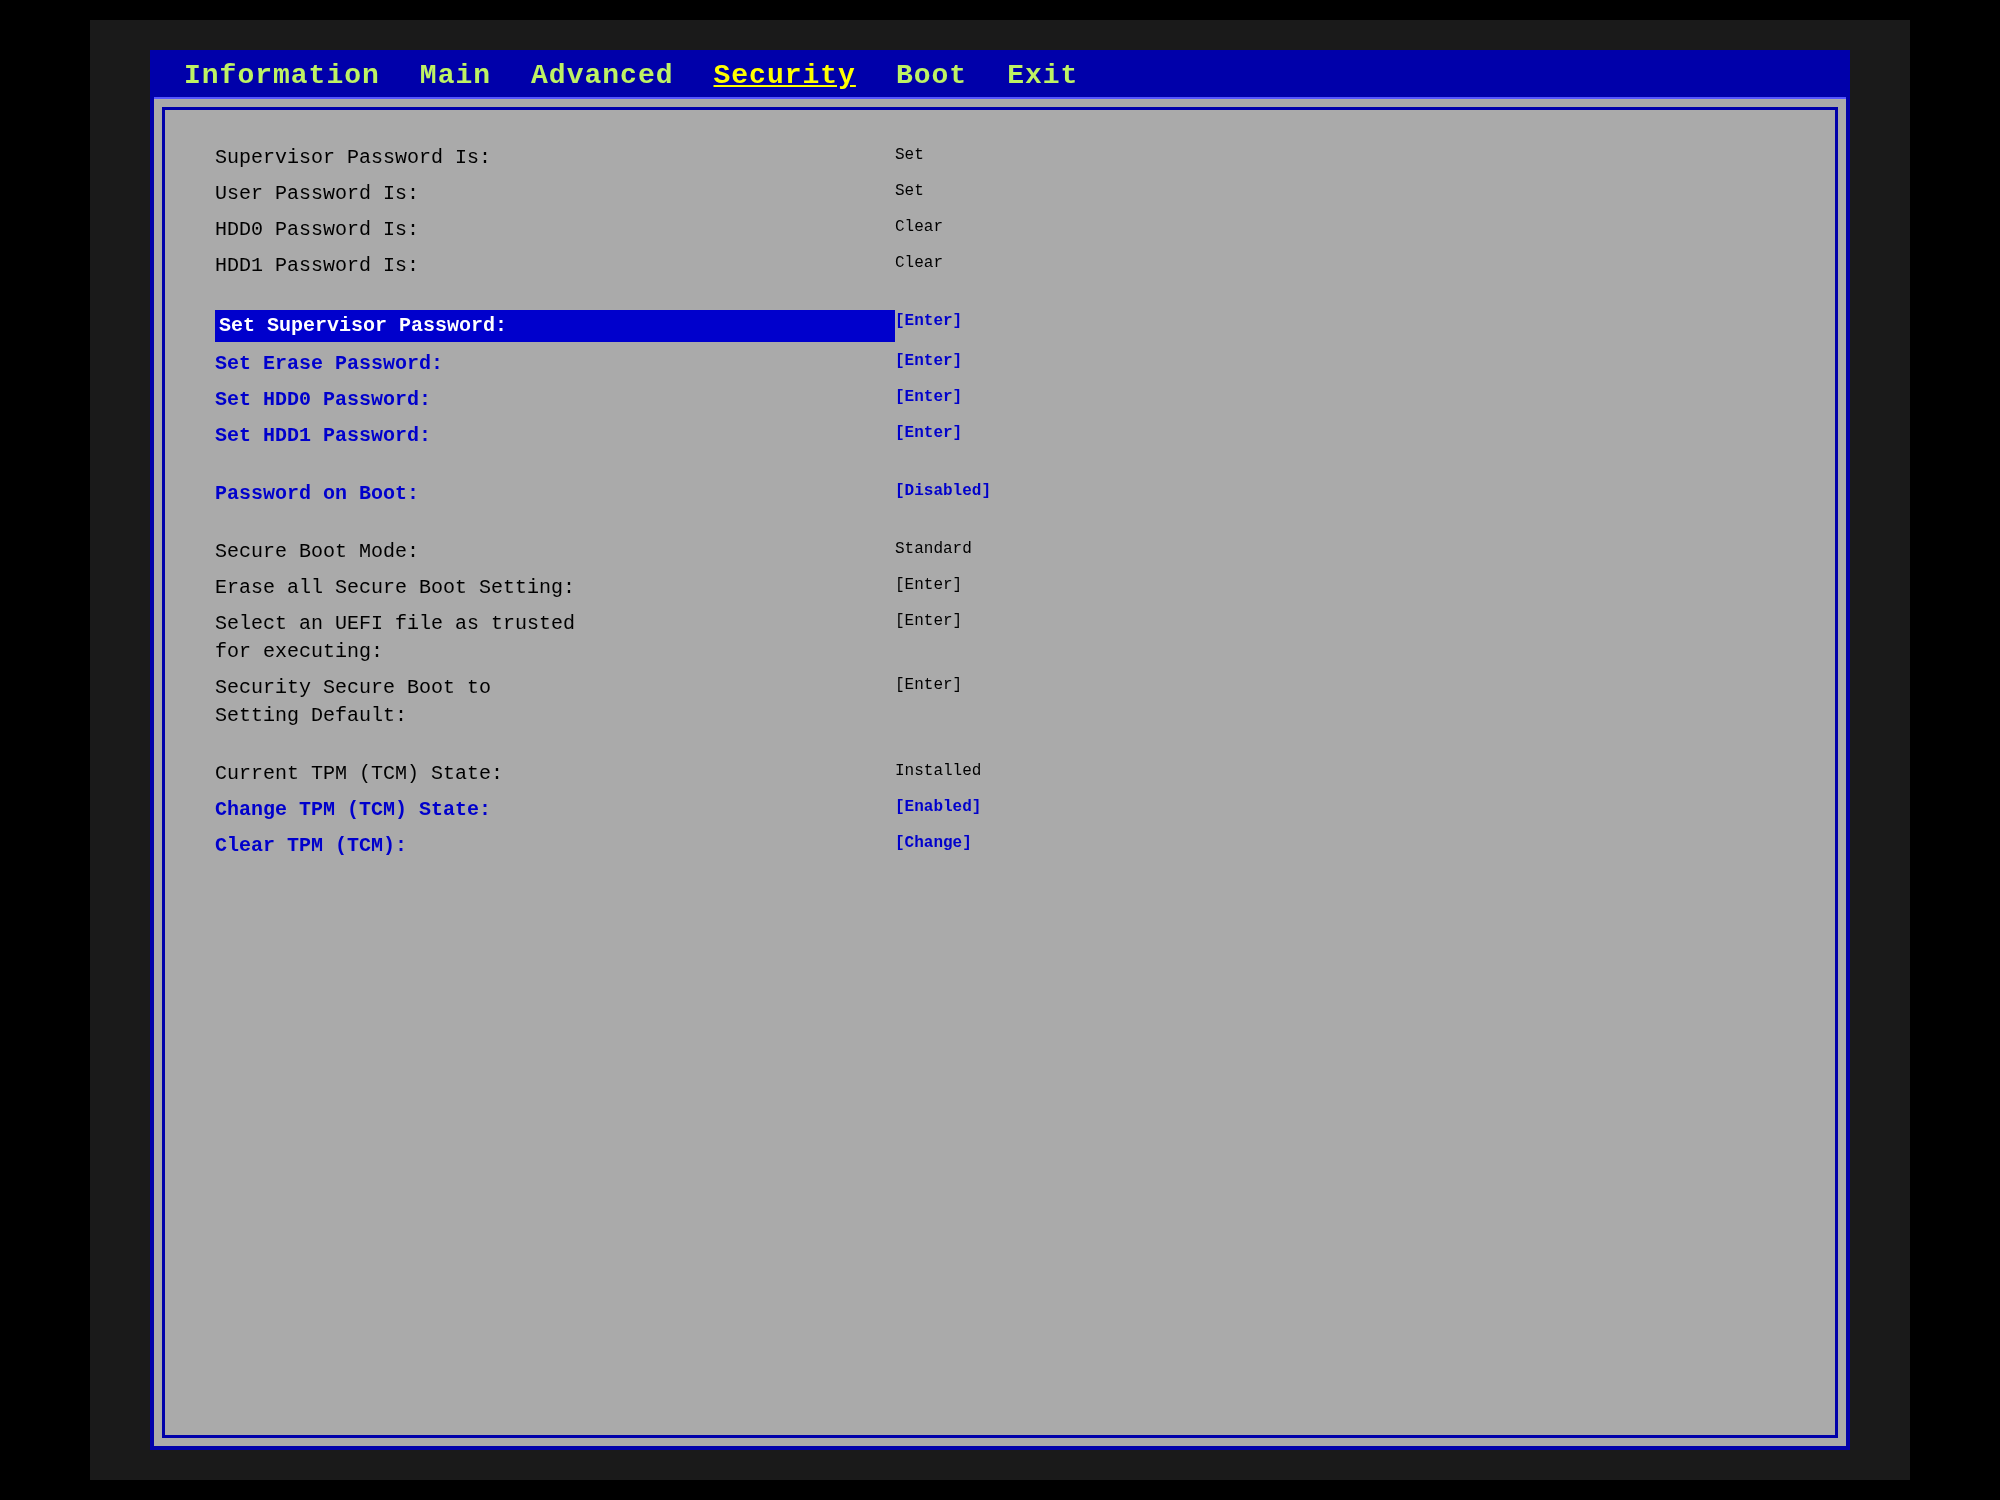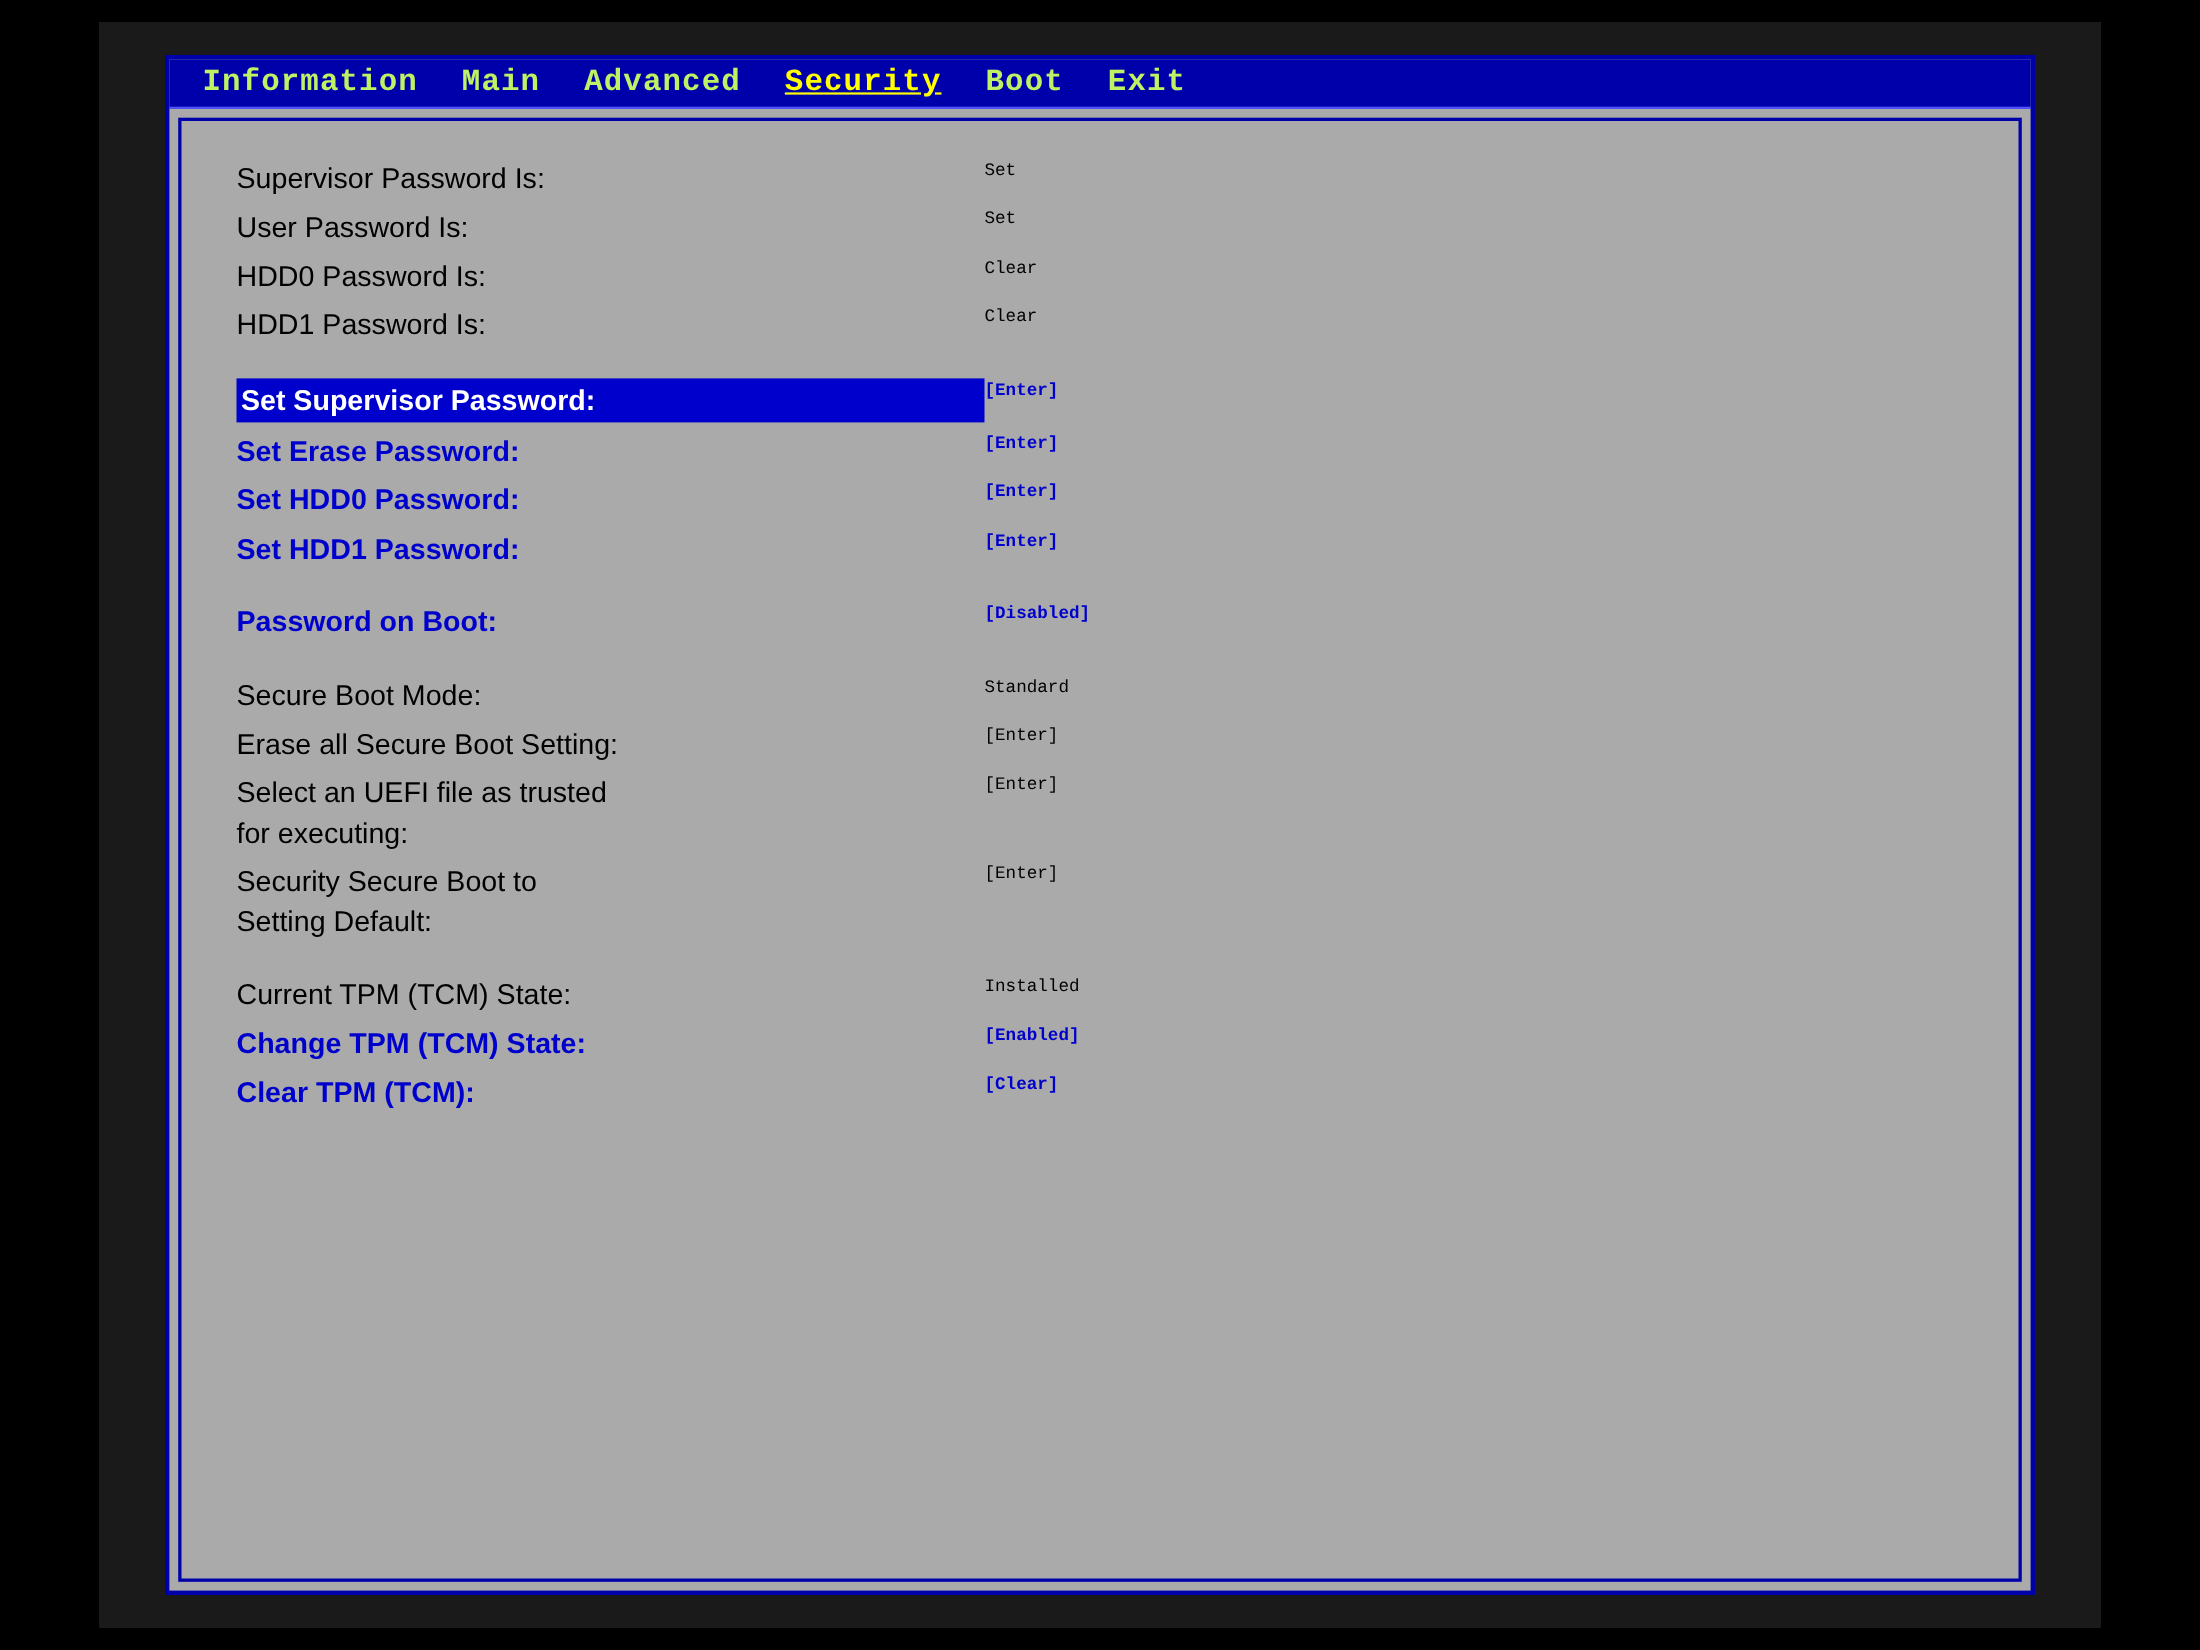--- a/index.html
+++ b/index.html
@@ -83,22 +83,22 @@
 
     .setting-row {
       display: flex;
       flex-direction: row;
       align-items: flex-start;
       padding: 4px 0;
     }
 
     .setting-label {
       color: #000;
-      font-size: 26px;
-      font-family: Liberation Sans, sans-serif;
+      font-size: 20px;
+      font-family: Liberation Mono, monospace;
       min-width: 680px;
       line-height: 1.4;
     }
 
     .setting-label.blue {
       color: #00c;
       font-weight: bold;
     }
 
     .setting-label.highlighted {
@@ -220,20 +220,20 @@
         <div class="setting-row">
           <span class="setting-label">Current TPM (TCM) State:</span>
           <span class="setting-value">Installed</span>
         </div>
         <div class="setting-row">
           <span class="setting-label blue">Change TPM (TCM) State:</span>
           <span class="setting-value blue">[Enabled]</span>
         </div>
         <div class="setting-row">
           <span class="setting-label blue">Clear TPM (TCM):</span>
-          <span class="setting-value blue">[Clear]</span>
+          <span class="setting-value blue">[Change]</span>
         </div>
 
       </div>
     </div>
 
   </div>
 </div>
 
 </body></html>

